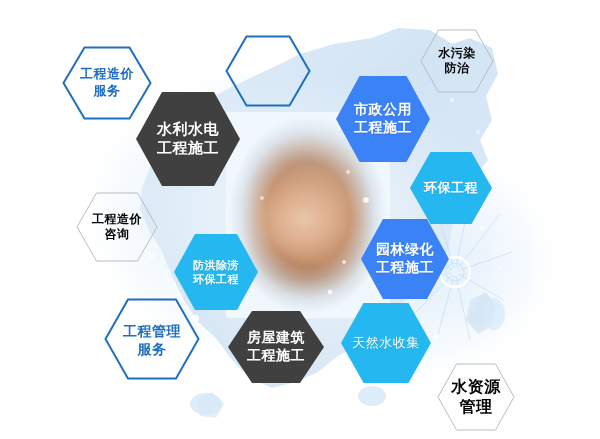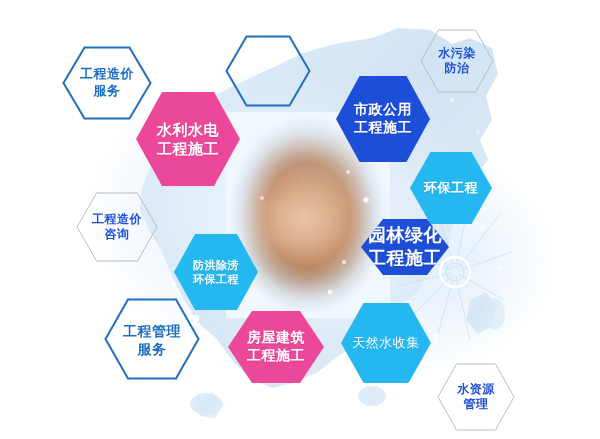--- a/index.html
+++ b/index.html
@@ -78,30 +78,30 @@
     box-sizing: border-box;
     clip-path: polygon(25% 0%, 75% 0%, 100% 50%, 75% 100%, 25% 100%, 0% 50%);
     text-align: center;
     line-height: 1.28;
     letter-spacing: 0.5px;
   }
   .hex .ln { display: block; white-space: nowrap; }
 
   
   .hex.filled { color: #ffffff; }
-  .hex.deep   { background: #1d4ed8; }
-  .hex.mid    { background: #ec4899; }
+  .hex.deep   { background: #3b82f6; }
+  .hex.mid    { background: #404040; font-family: Liberation Serif, serif; }
   .hex.cyan   { background: #25b7ef; }
 
   
   .hex.outline { background: transparent; clip-path: none; }
   .hex.outline .hexline { position: absolute; left: 0; top: 0; }
   .hex.outline .label { position: relative; z-index: 2; }
   .hex.outline.blue  { color: #1f6fc0; }
-  .hex.outline.gray  { color: #1d4ed8; }
+  .hex.outline.gray  { color: #000000; }
 
   .label { display: block; }
 </style>
 </head>
 <body>
 
 <div id="infographic">
 
   <div class="bg-layer">
     <div class="bg-wash"></div>
@@ -235,21 +235,21 @@
           <span class="ln">工程造价</span>
           <span class="ln">咨询</span>
         </span>
       </div>
       <div class="hex filled cyan" style="left: 174px; top: 234px; width: 84px; height: 76px; font-size: 11px; font-weight: 700; text-shadow: rgba(0, 0, 0, 0.1) 0px 1px 1px;">
         <span class="label">
           <span class="ln">防洪除涝</span>
           <span class="ln">环保工程</span>
         </span>
       </div>
-      <div class="hex filled deep" style="left: 361px; top: 219px; width: 88px; height: 56px; font-size: 18px; font-weight: 700; text-shadow: rgba(0, 0, 0, 0.1) 0px 1px 1px;">
+      <div class="hex filled deep" style="left: 361px; top: 219px; width: 88px; height: 80px; font-size: 14px; font-weight: 700; text-shadow: rgba(0, 0, 0, 0.1) 0px 1px 1px;">
         <span class="label">
           <span class="ln">园林绿化</span>
           <span class="ln">工程施工</span>
         </span>
       </div>
       <div class="hex outline blue" style="left: 104px; top: 298px; width: 96px; height: 86px; font-size: 14px; font-weight: 700;">
         <svg class="hexline" width="96" height="82" viewBox="0 0 96 82">
           <polygon points="24,1.5 72,1.5 94.5,41 72,80.5 24,80.5 1.5,41" fill="none" stroke="#1f6fc0" stroke-width="2" stroke-linejoin="miter"></polygon>
         </svg>
         <span class="label">
@@ -261,21 +261,21 @@
         <span class="label">
           <span class="ln">房屋建筑</span>
           <span class="ln">工程施工</span>
         </span>
       </div>
       <div class="hex filled cyan" style="left: 341px; top: 303px; width: 90px; height: 80px; font-size: 13px; font-weight: 400; text-shadow: rgba(0, 0, 0, 0.1) 0px 1px 1px;">
         <span class="label">
           <span class="ln">天然水收集</span>
         </span>
       </div>
-      <div class="hex outline gray" style="left: 437px; top: 363px; width: 78px; height: 68px; font-size: 12px; font-weight: 700;">
+      <div class="hex outline gray" style="left: 437px; top: 363px; width: 78px; height: 68px; font-size: 16px; font-weight: 700;">
         <svg class="hexline" width="78" height="68" viewBox="0 0 78 68">
           <polygon points="19.5,1 58.5,1 77,34 58.5,67 19.5,67 1,34" fill="none" stroke="#b9bcc0" stroke-width="1" stroke-linejoin="miter"></polygon>
         </svg>
         <span class="label">
           <span class="ln">水资源</span>
           <span class="ln">管理</span>
         </span>
       </div>
     </div>
 

